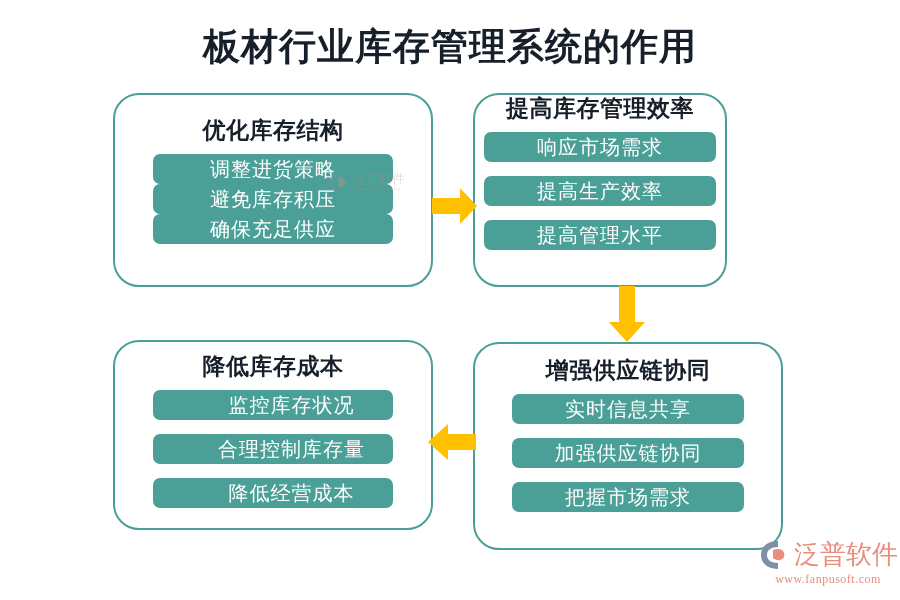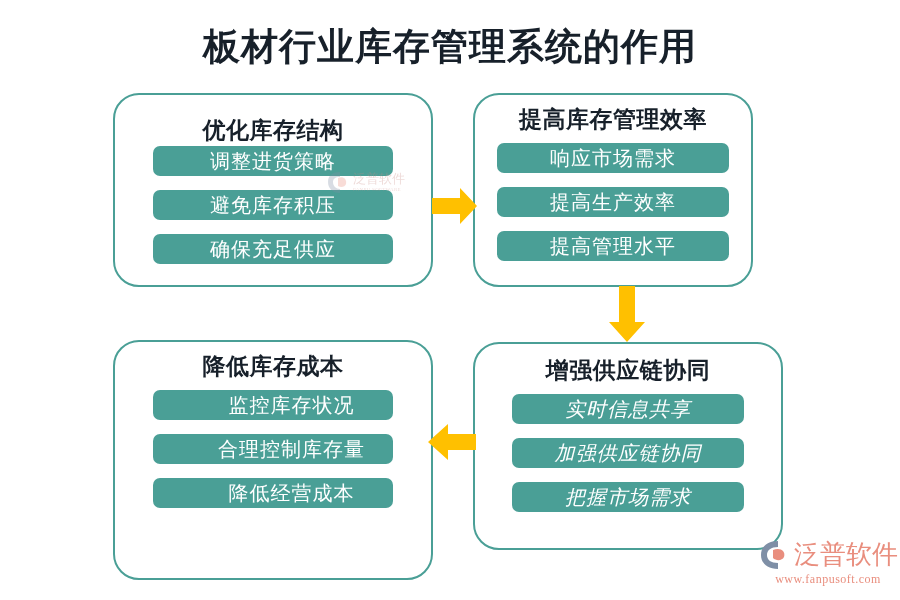--- a/index.html
+++ b/index.html
@@ -75,33 +75,33 @@
     line-height: 30px;
     height: 30px;
     text-align: center;
     white-space: nowrap;
     letter-spacing: 1px;
     font-family: "Liberation Serif", "DejaVu Serif", serif;
   }
 
   
   #panel-tl { left: 113px;  top: 93px;  width: 320px; height: 194px; padding-top: 22px; }
-  #panel-tr { left: 473px;  top: 93px;  width: 280px; height: 194px; padding-top: 11px; }
-  #panel-bl { left: 113px;  top: 340px; width: 320px; height: 240px; padding-top: 11px; }
+  #panel-tr { left: 473px;  top: 93px;  width: 254px; height: 194px; }
+  #panel-bl { left: 113px;  top: 340px; width: 320px; height: 190px; padding-top: 11px; }
   #panel-br { left: 473px;  top: 342px; width: 310px; height: 208px; padding-top: 13px; }
 
-  #panel-tl .panel-items { margin-top: 1px; gap: 14px; }
+  #panel-tl .panel-items { margin-top: 9px; }
   #panel-tr .panel-items { margin-top: 9px; gap: 14px; }
   #panel-bl .panel-items { margin-top: 9px; gap: 14px; }
   #panel-br .panel-items { margin-top: 9px; gap: 14px; }
 
   #panel-tl .pill { width: 240px; }
   #panel-tr .pill { width: 232px; }
   #panel-bl .pill { width: 240px; padding-left: 37px; }
-  #panel-br .pill { width: 232px; font-style: italic; }
+  #panel-br .pill { width: 232px; }
 
   
   .arrow {
     position: absolute;
   }
   .arrow svg { display: block; }
 
   #arrow-right { left: 432px; top: 188px;  width: 45px; height: 36px; }
   #arrow-down  { left: 609px; top: 286px;  width: 36px; height: 56px; }
   #arrow-left  { left: 428px; top: 424px;  width: 48px; height: 36px; }

